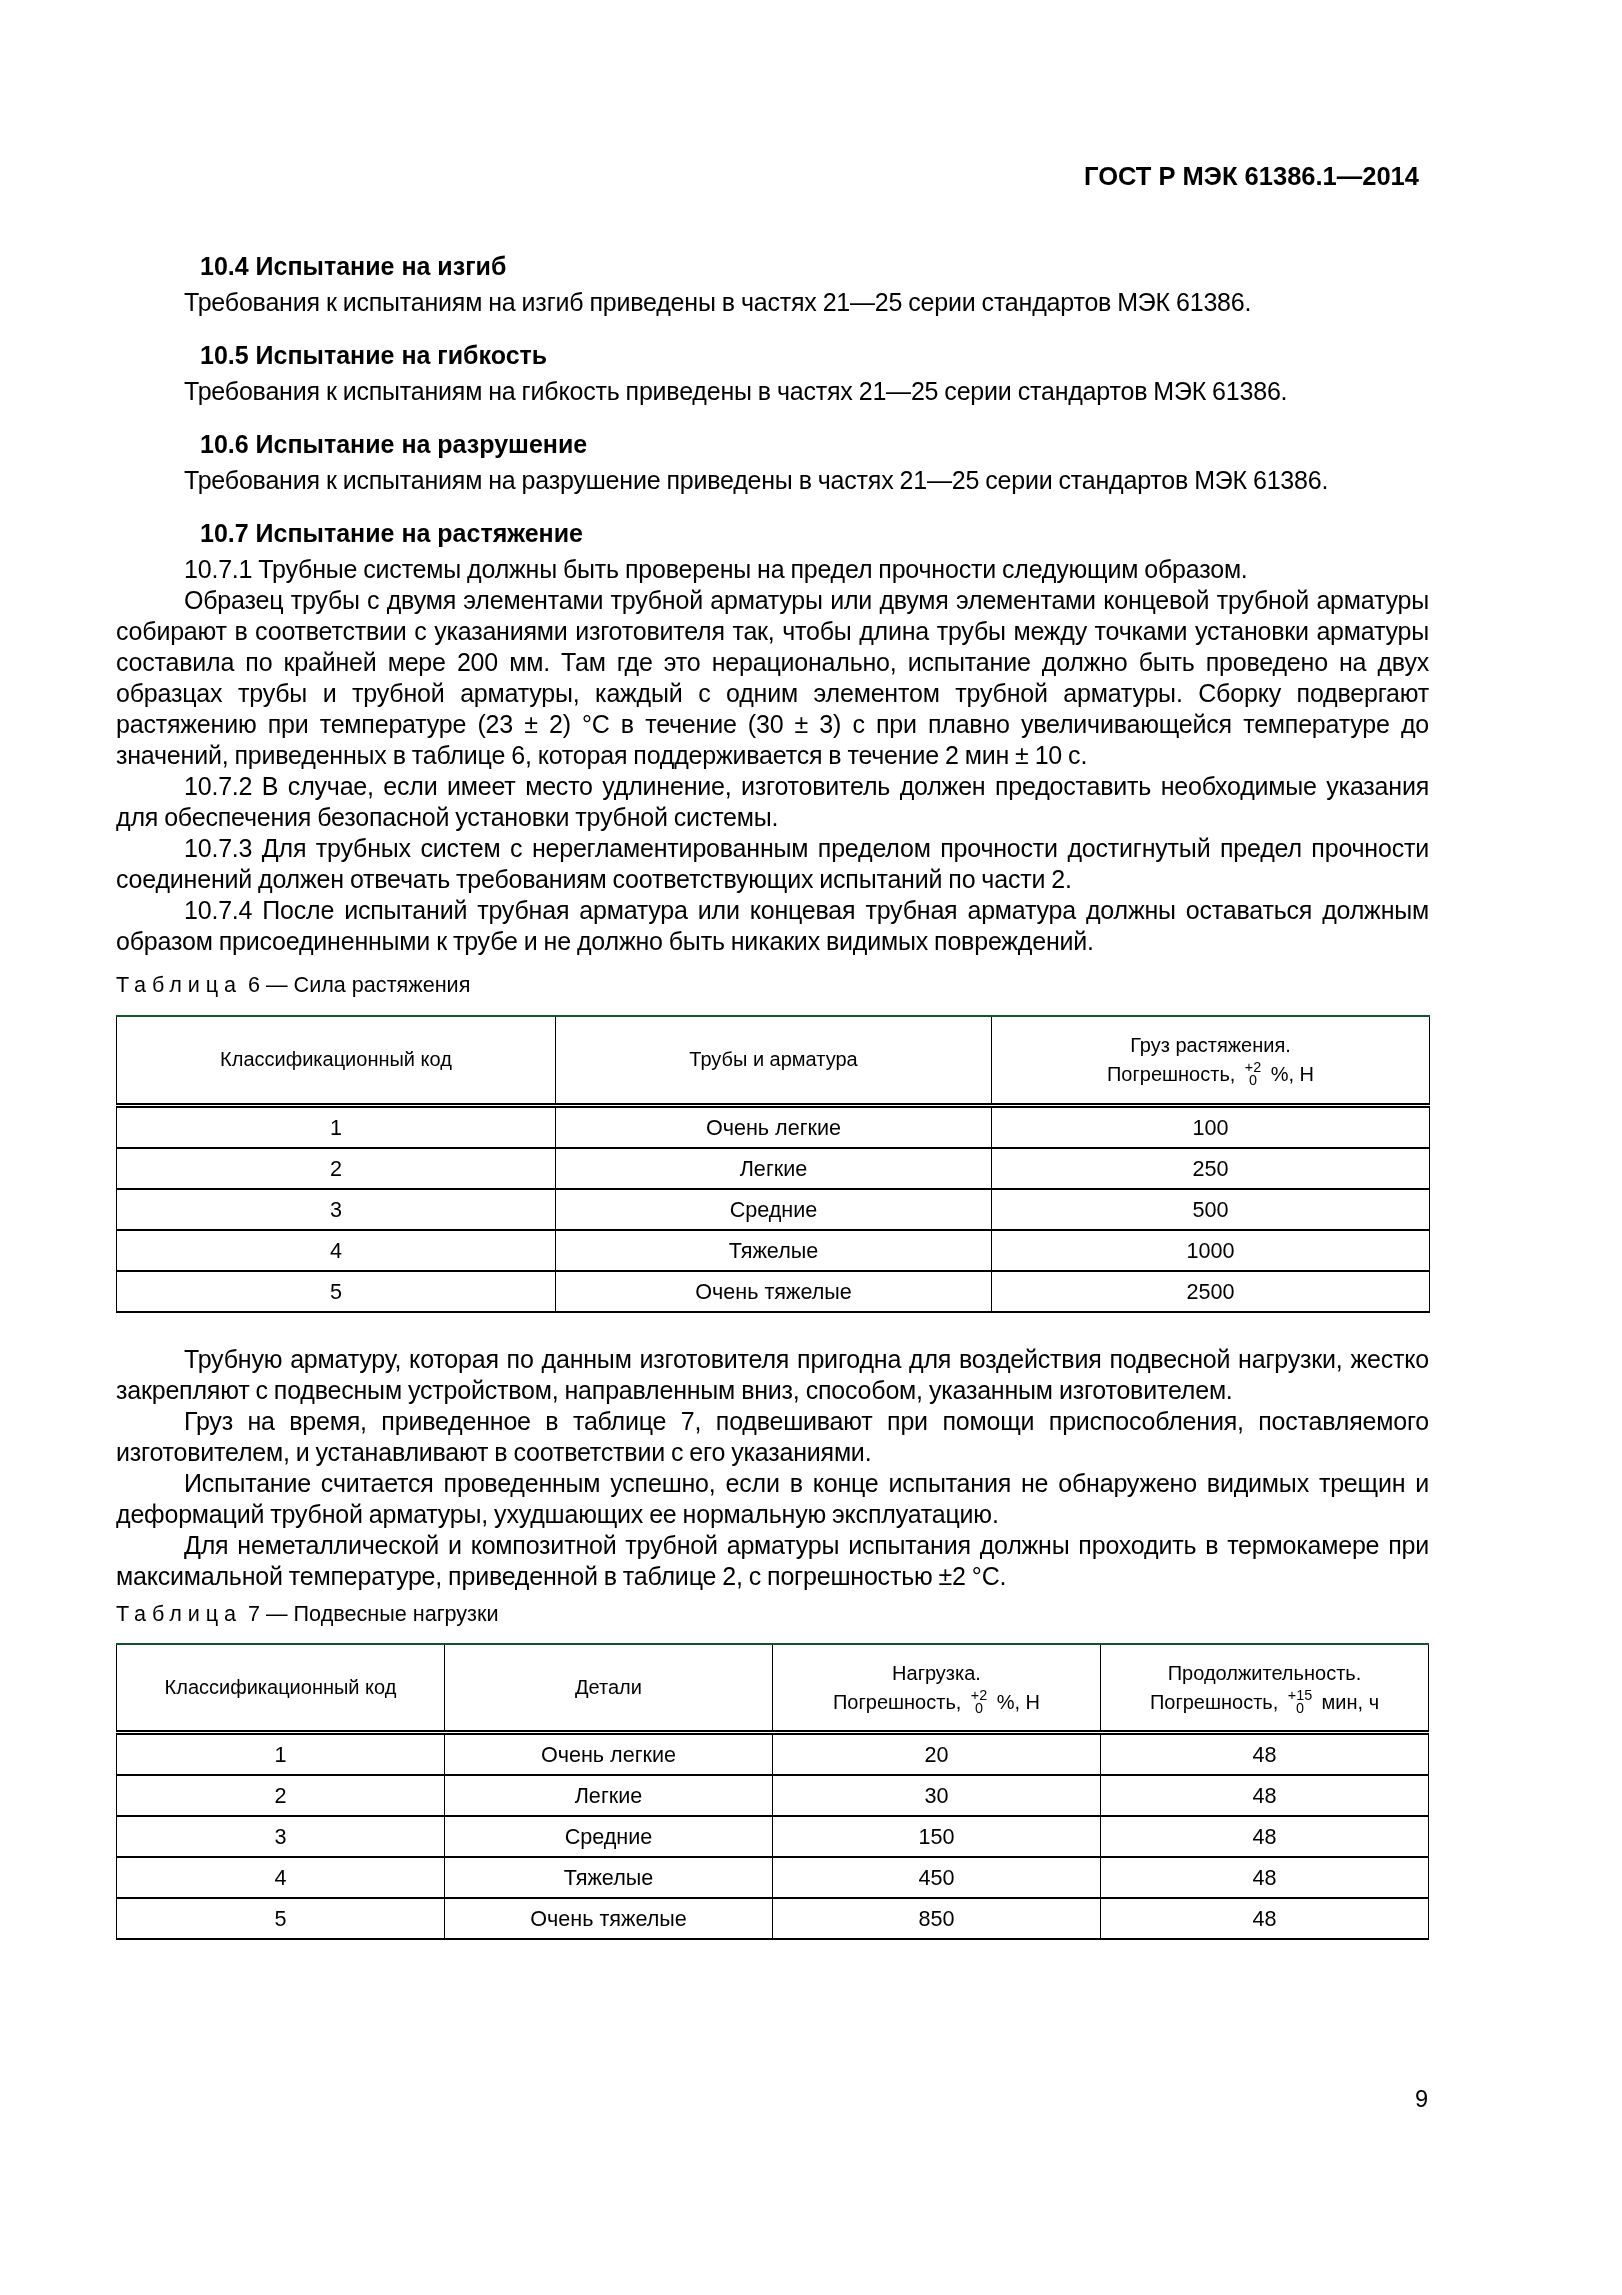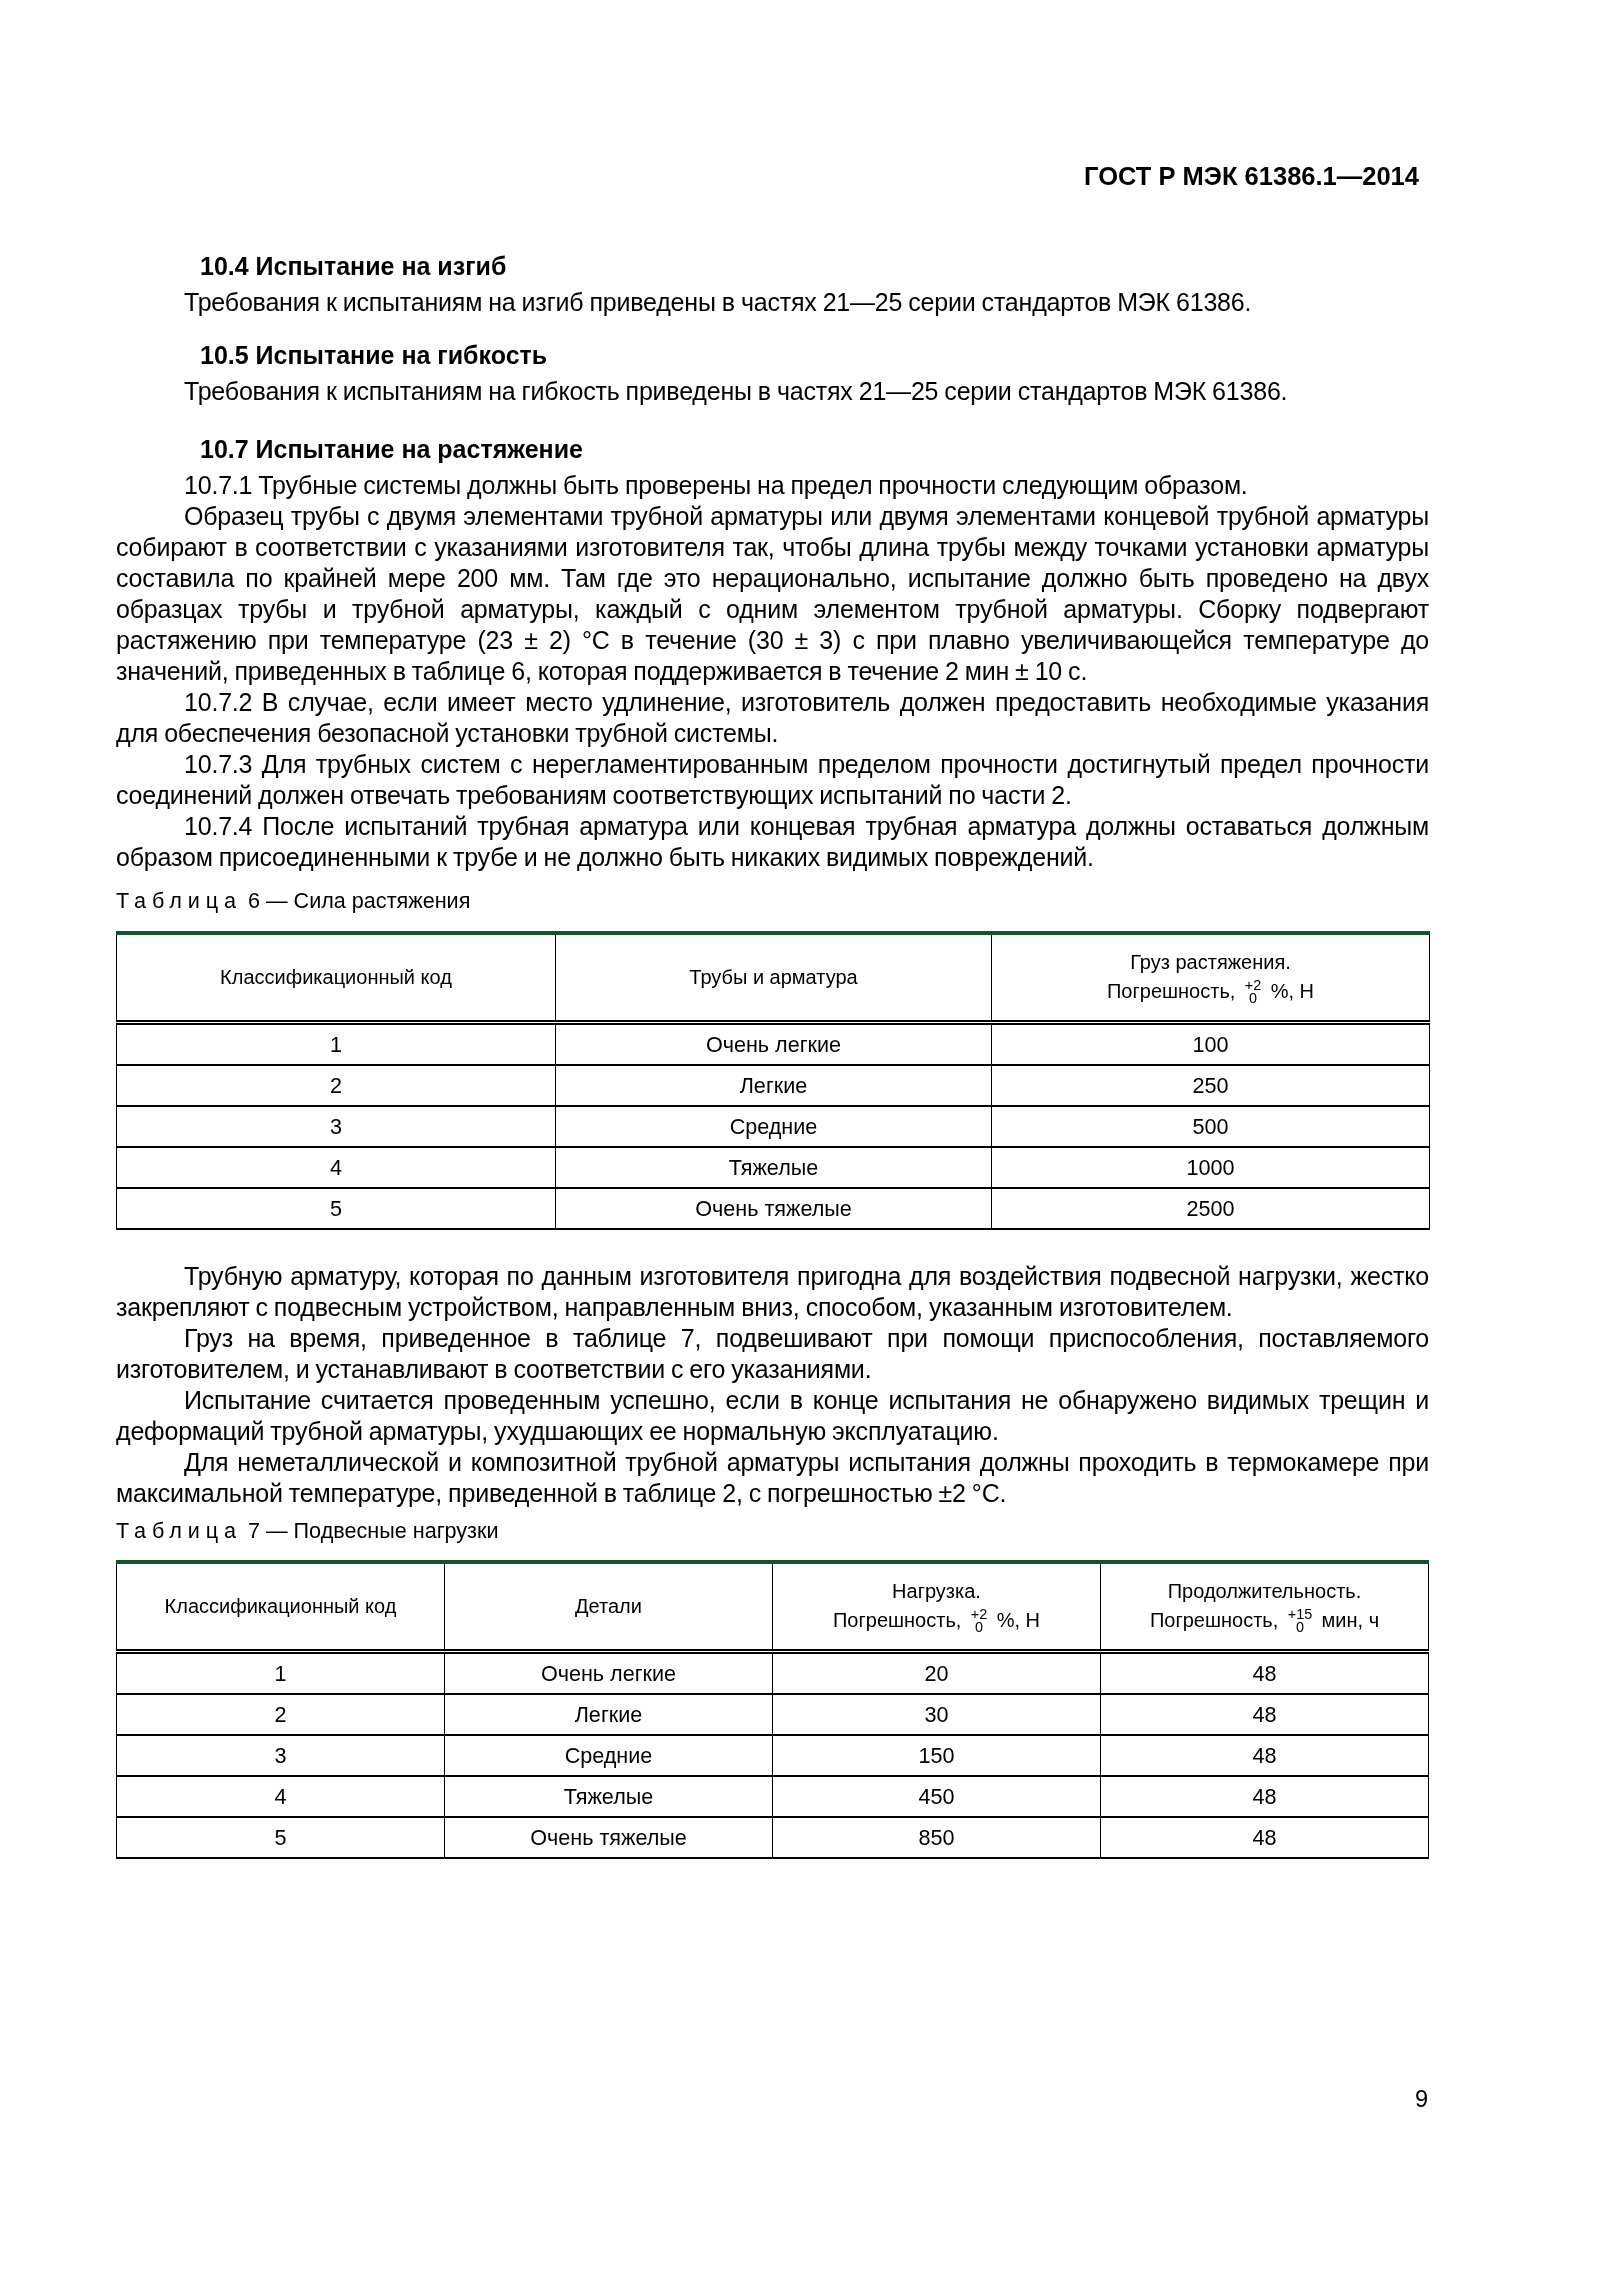--- a/index.html
+++ b/index.html
@@ -33,21 +33,21 @@
   table.doc-table {
     border-collapse: collapse; width: 1313px; table-layout: fixed;
     font-size: 21.6px;
   }
   table.doc-table th, table.doc-table td {
     border-left: 1px solid #000; border-right: 1px solid #000;
     text-align: center; vertical-align: middle; padding: 0 3.9px;
     font-weight: normal;
   }
   table.doc-table th { font-size: 20px; line-height: 29px; }
-  table.doc-table thead tr { border-top: 4px solid #14532d; padding-left: 44px; }
+  table.doc-table thead tr { border-top: 2px solid #14532d; padding-left: 44px; }
   table.doc-table thead th { border-bottom: 5.9px double #000; }
   table.doc-table tbody td { border-bottom: 2px solid #000; height: 39px; }
   .sup-sub {
     display: inline-block; vertical-align: middle; font-size: 14.4px;
     line-height: 13px; text-align: center; margin: 0 3.9px; position: relative; top: -1.3px;
   }
   .sup-sub span { display: block; }
   .page-number {
     position: absolute; top: 2086px; left: 1415px; font-size: 23.6px;
   }
@@ -64,20 +64,24 @@
     <p class="para">Требования к испытаниям на изгиб приведены в частях 21—25 серии стандартов МЭК 61386.</p>
   </div>
   <div class="gap-s"></div>
 
   <div>
     <p class="sec-heading">10.5  Испытание на гибкость</p>
     <p class="para">Требования к испытаниям на гибкость приведены в частях 21—25 серии стандартов МЭК 61386.</p>
   </div>
   <div class="gap-s"></div>
 
+  <div>
+    <p class="sec-heading">10.6  Испытание на разрушение</p>
+    <p class="para">Требования к испытаниям на разрушение приведены в частях 21—25 серии стандартов МЭК 61386.</p>
+  </div>
   <div class="gap-s"></div>
 
   <div>
     <p class="sec-heading">10.7  Испытание на растяжение</p>
     <p class="para">10.7.1  Трубные системы должны быть проверены на предел прочности следующим образом.</p>
     <p class="para">Образец трубы с двумя элементами трубной арматуры или двумя элементами концевой трубной арматуры собирают в соответствии с указаниями изготовителя так, чтобы длина трубы между точками установки арматуры составила по крайней мере 200 мм. Там где это нерационально, испытание должно быть проведено на двух образцах трубы и трубной арматуры, каждый с одним элементом трубной арма­туры. Сборку подвергают растяжению при температуре (23 ± 2) °С в течение (30 ± 3) с при плавно увели­чивающейся температуре до значений, приведенных в таблице 6, которая поддерживается в течение 2 мин ± 10 с.</p>
     <p class="para">10.7.2  В случае, если имеет место удлинение, изготовитель должен предоставить необходимые указания для обеспечения безопасной установки трубной системы.</p>
     <p class="para">10.7.3  Для трубных систем с нерегламентированным пределом прочности достигнутый предел прочности соединений должен отвечать требованиям соответствующих испытаний по части 2.</p>
     <p class="para">10.7.4  После испытаний трубная арматура или концевая трубная арматура должны оставаться должным образом присоединенными к трубе и не должно быть никаких видимых повреждений.</p>
   </div>

